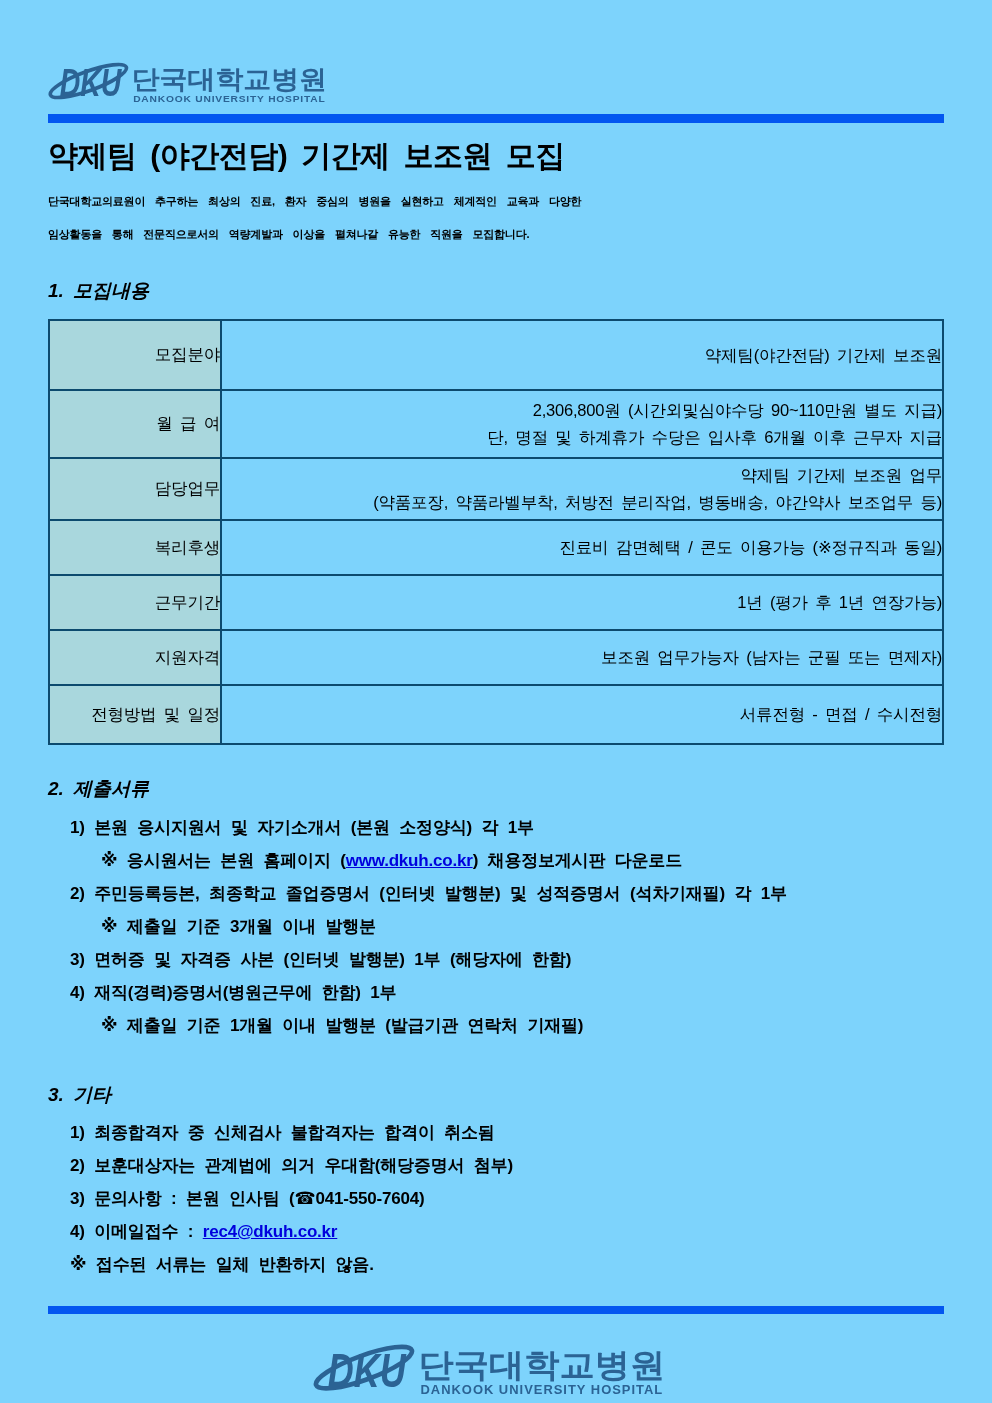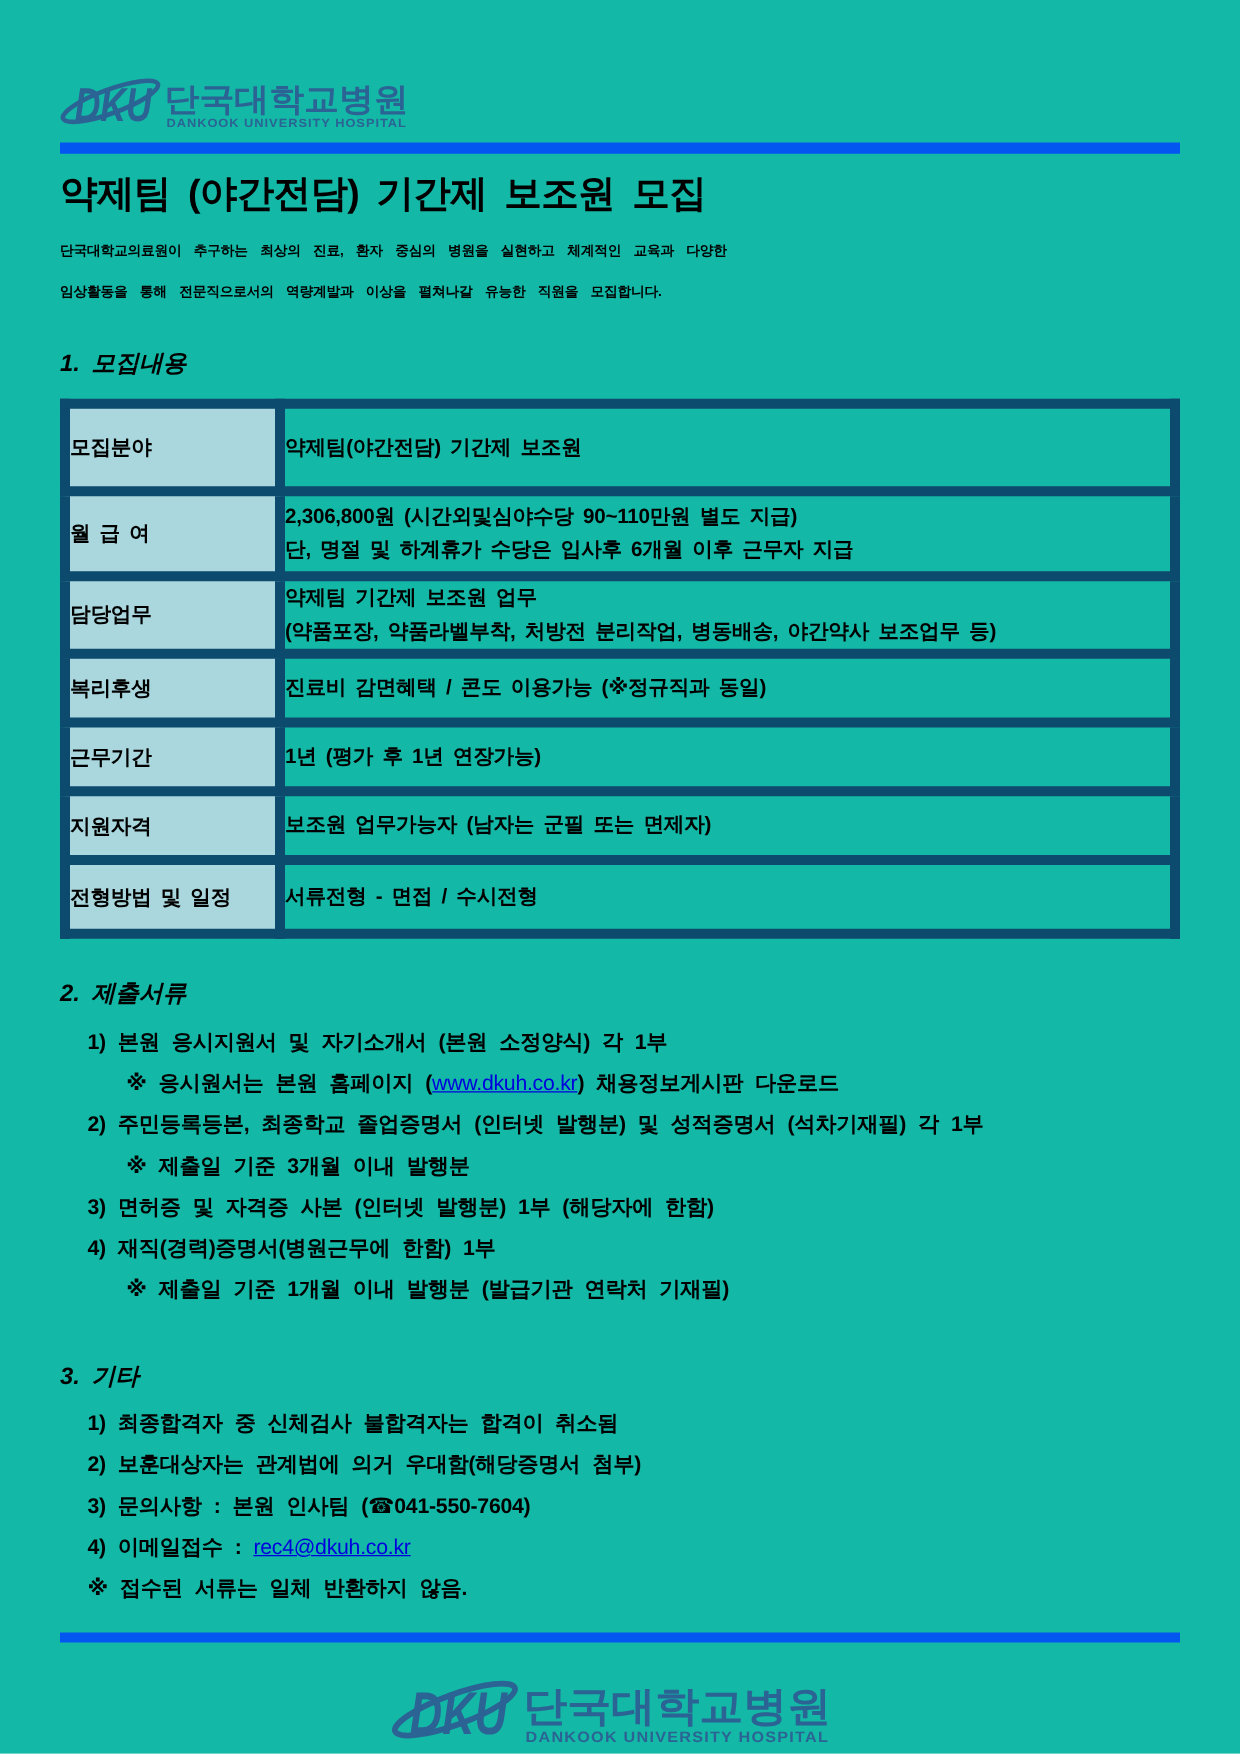--- a/index.html
+++ b/index.html
@@ -13,21 +13,21 @@
   html,body{background:#ffffff;}
   body{
     font-family:"Liberation Sans","DejaVu Sans",sans-serif;
     color:var(--ink);
     width:992px;
   }
   .page{
     position:relative;
     width:992px;
     height:1403px;
-    background:#14b8a6;
+    background:#7dd3fc;
     padding:56px 48px 0 48px;
     overflow:hidden;
   }
   
   .logo-svg{display:block;}
   .logo-header .logo-svg{width:290px;height:53px;}
   .logo-footer .logo-svg{width:366px;height:67px;}
   .logo-swoosh{fill:none;stroke:var(--logo-blue);stroke-width:5px;}
   .logo-dku{
     font-family:"Liberation Sans","DejaVu Sans",sans-serif;
@@ -67,23 +67,23 @@
   .s1{margin-top:27px;margin-bottom:15px;}
   .s2{margin-top:31px;margin-bottom:9px;}
   .s3{margin-top:40px;margin-bottom:8px;}
   
   table.recruit{
     width:100%;
     border-collapse:collapse;
     table-layout:fixed;
   }
   table.recruit th, table.recruit td{
-    border:8px solid #0c4a6e;
-    text-align:left;vertical-align:middle;
-    font-size:16.5px;font-weight:700;
+    border:2px solid #0c4a6e;
+    text-align:right;vertical-align:middle;
+    font-size:16.5px;font-weight:400;
     letter-spacing:-0.2px;word-spacing:3px;
   }
   table.recruit th{
     background:var(--teal);
     width:172px;
   }
   table.recruit td .vline{line-height:27px;}
   tr.r1{height:70px;} tr.r2{height:68px;} tr.r3{height:62px;}
   tr.r4,tr.r5,tr.r6,tr.r7{height:55px;} tr.r8{height:59px;}
   
@@ -91,21 +91,21 @@
   .doc-list li{
     font-size:17px;font-weight:700;
     line-height:33px;word-spacing:5px;letter-spacing:-0.2px;
   }
   .indent-1{padding-left:22px;}
   .indent-2{padding-left:53px;}
   a.doc-link{
     color:var(--link);
     text-decoration:underline;
     cursor:pointer;
-    font-weight:400;
+    font-weight:700;
   }
   
   .footer{
     position:absolute;
     left:48px;right:48px;top:1306px;
   }
   .footer-bar{height:8px;background:var(--bar-blue);}
   .footer-logo-wrap{
     margin-top:22px;
     display:flex;justify-content:center;

